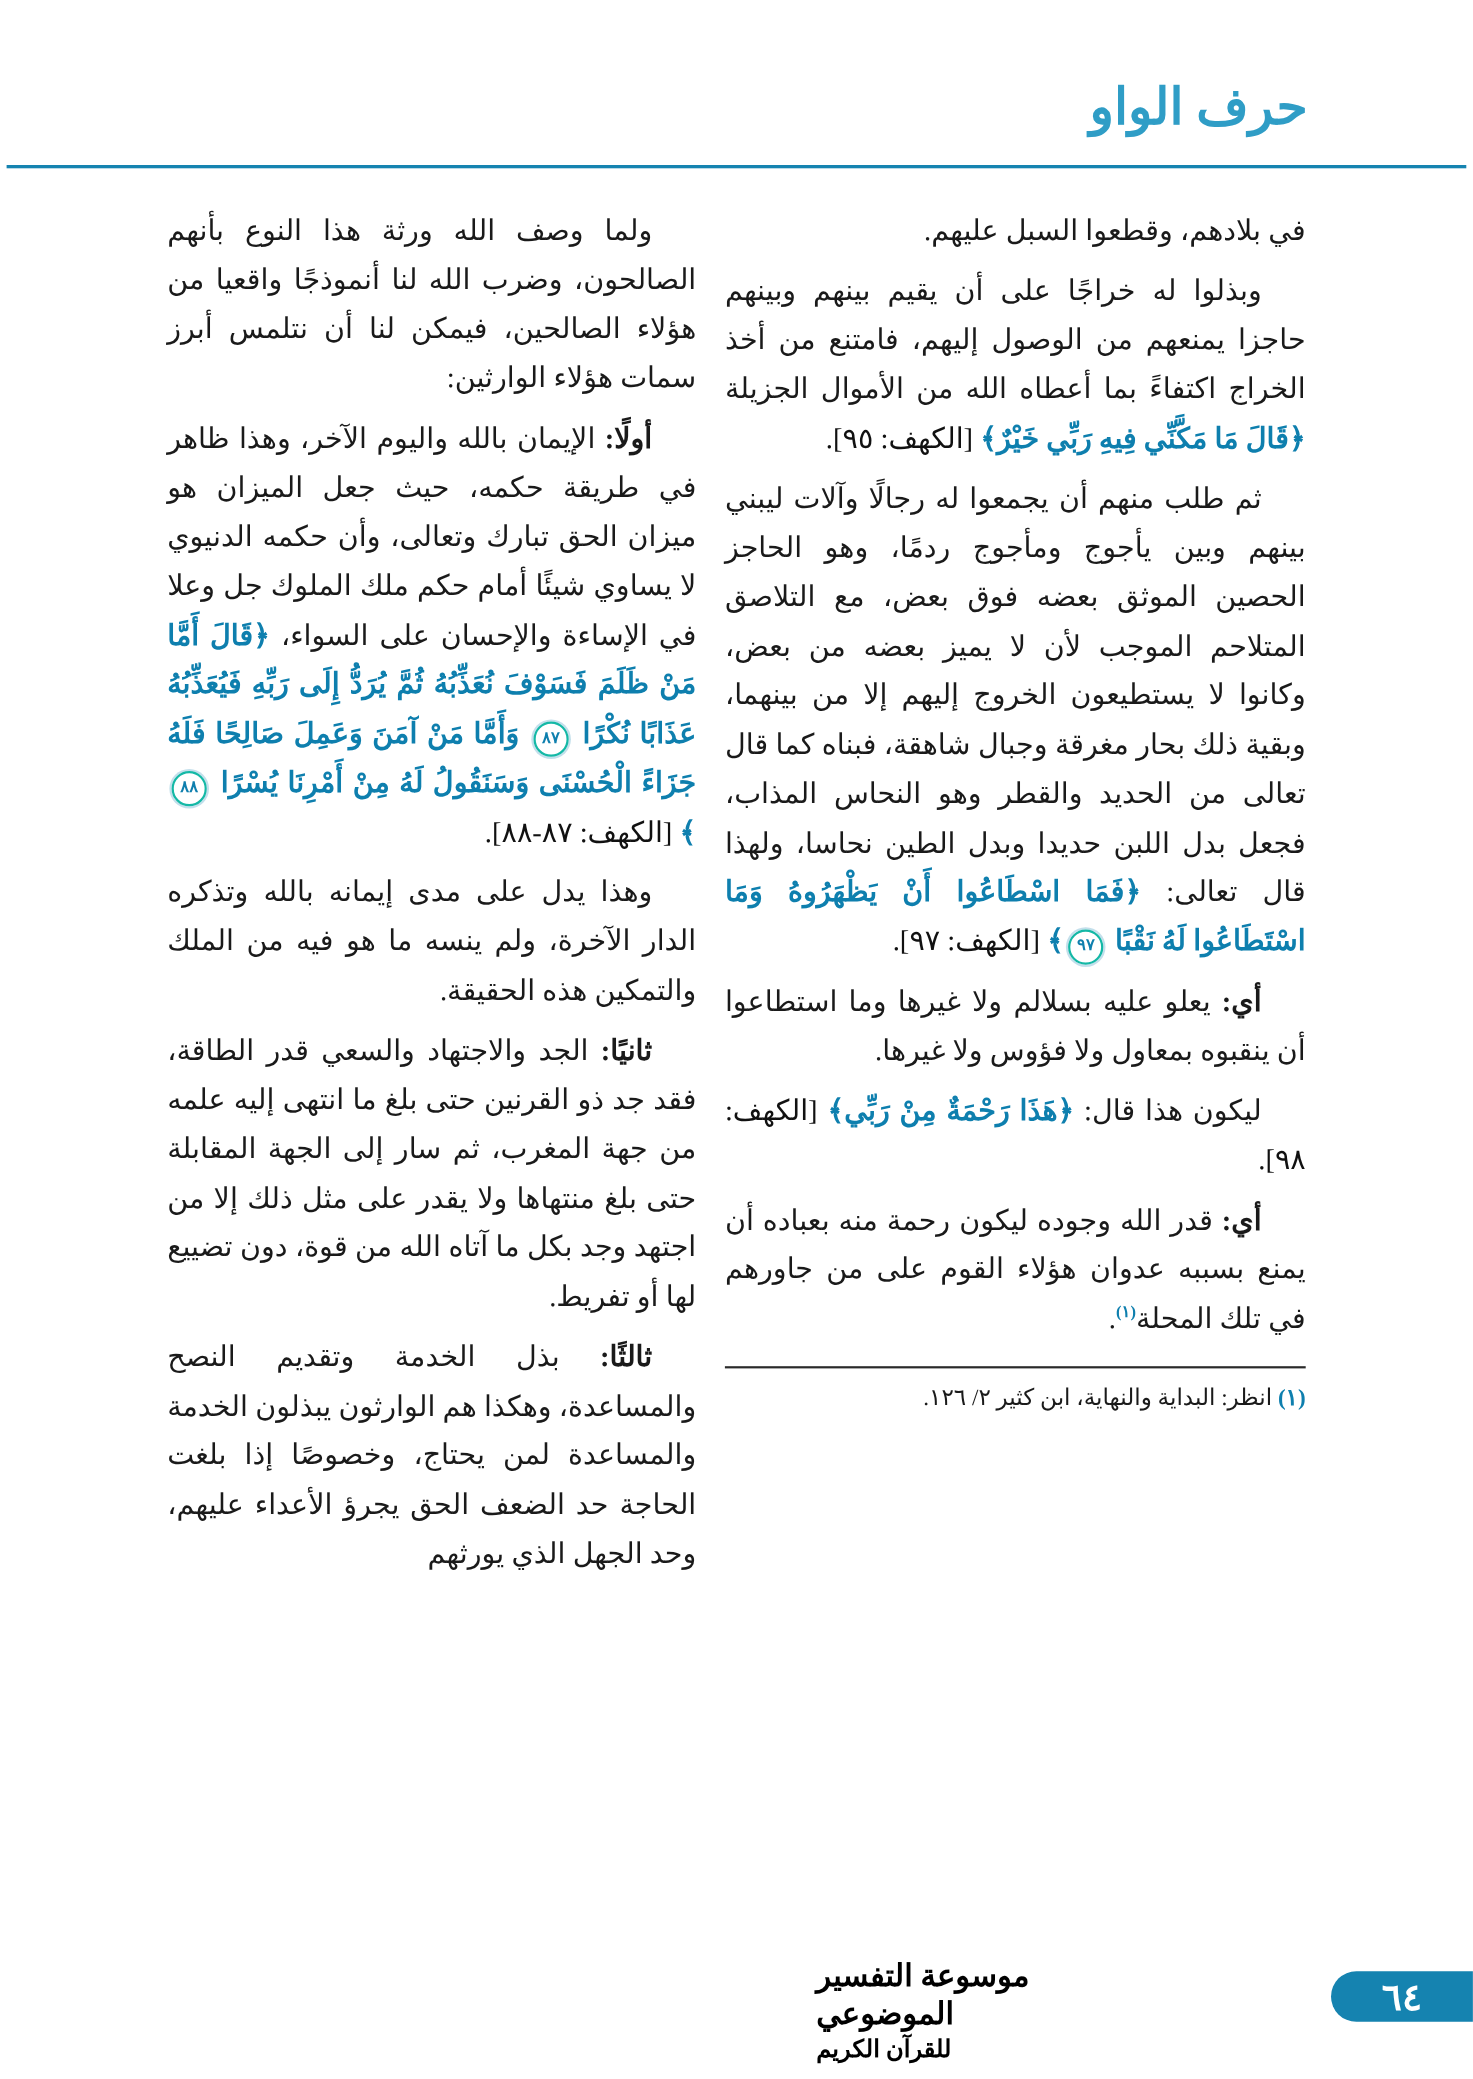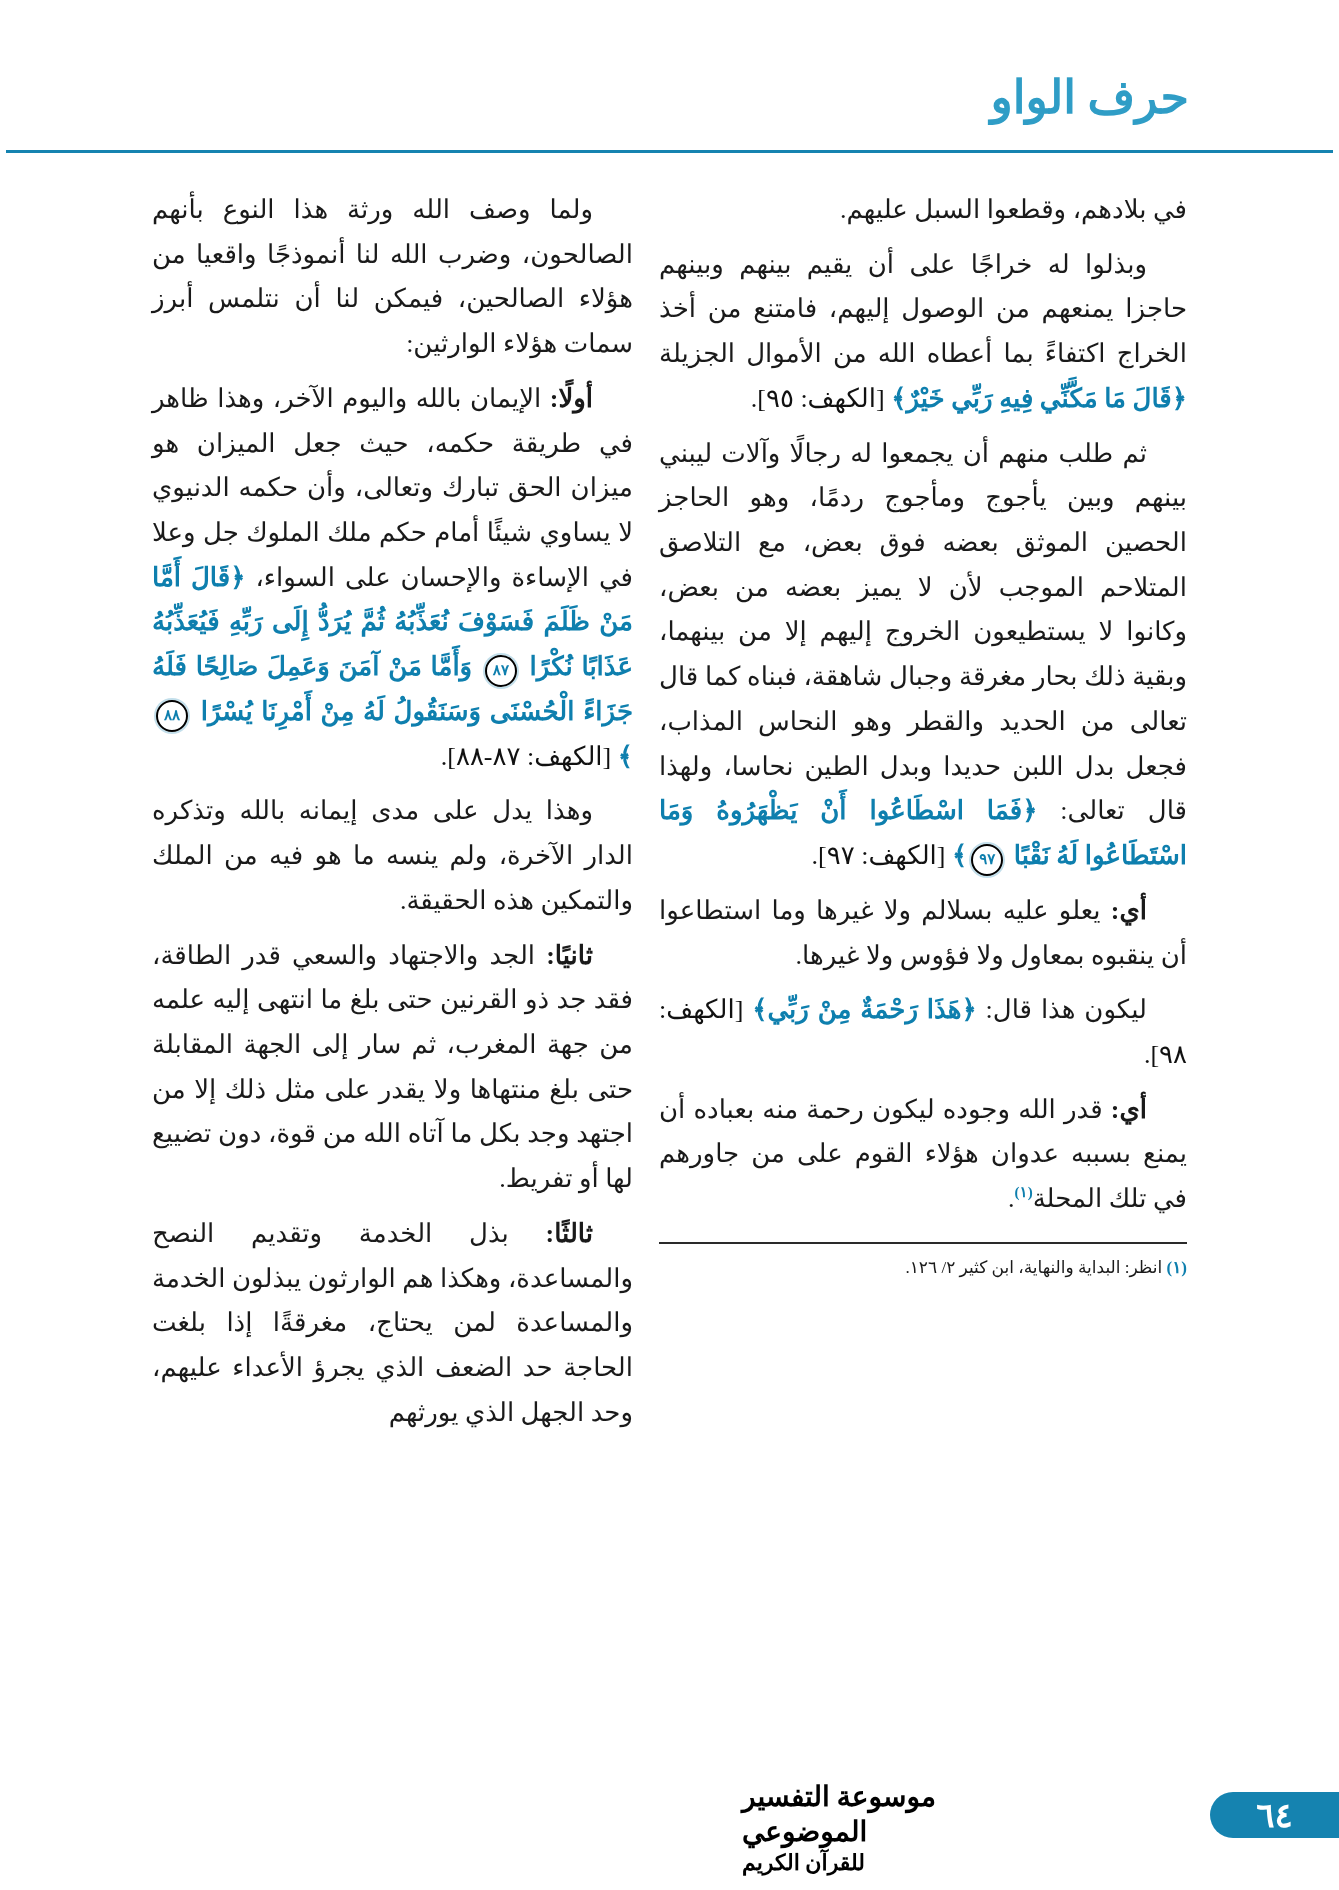--- a/index.html
+++ b/index.html
@@ -35,29 +35,29 @@
     font-size:26px;line-height:1.72;color:#1a1a1a;
     text-indent:40px;
   }
   .para.no-indent{text-indent:0;}
   .seg-bold{font-weight:bold;}
   .seg-quran{color:#0e7fae;font-weight:bold;}
   .seg-ref{color:#111111;}
   .seg-fn{color:#0e7fae;font-size:15px;vertical-align:super;font-weight:bold;}
   .seg-ayah{
     display:inline-block;min-width:28px;height:28px;line-height:26px;
-    text-align:center;border:2px solid #000000;border-radius:50%;
+    text-align:center;border:2px solid #14b8a6;border-radius:50%;
     font-size:15px;color:#0e7fae;margin:0 4px;font-weight:bold;
     box-shadow:0 0 0 2px rgba(14,127,174,.25);
     text-indent:0;
   }
   
   .footnote{
     margin-top:20px;border-top:2px solid #2a2a2a;padding-top:10px;
-    font-size:17px;color:#1a1a1a;line-height:1.6;text-align:right;
+    font-size:21px;color:#1a1a1a;line-height:1.6;text-align:right;
   }
   .footnote .marker{color:#0e7fae;font-weight:bold;}
   
   .publisher-logo{
     position:absolute;bottom:14px;left:742px;width:270px;
     text-align:left;color:#000000;line-height:1.25;
   }
   .publisher-logo .l1{font-size:28px;font-weight:bold;}
   .publisher-logo .l2{font-size:22px;font-weight:bold;letter-spacing:2px;}
   .page-number-pill{
@@ -88,21 +88,21 @@
       <div class="footnote">
         <span class="marker">(١)</span><span> انظر: البداية والنهاية، ابن كثير ٢/ ١٢٦.</span>
       </div>
     </div>
     <div class="col col-left">
       <div class="col-paras">
           <p class="para"><span class="seg-text">ولما وصف الله ورثة هذا النوع بأنهم الصالحون، وضرب الله لنا أنموذجًا واقعيا من هؤلاء الصالحين، فيمكن لنا أن نتلمس أبرز سمات هؤلاء الوارثين:</span></p>
           <p class="para"><span class="seg-bold">أولًا:</span><span class="seg-text"> الإيمان بالله واليوم الآخر، وهذا ظاهر في طريقة حكمه، حيث جعل الميزان هو ميزان الحق تبارك وتعالى، وأن حكمه الدنيوي لا يساوي شيئًا أمام حكم ملك الملوك جل وعلا في الإساءة والإحسان على السواء، </span><span class="seg-quran">﴿قَالَ أَمَّا مَنْ ظَلَمَ فَسَوْفَ نُعَذِّبُهُ ثُمَّ يُرَدُّ إِلَى رَبِّهِ فَيُعَذِّبُهُ عَذَابًا نُكْرًا </span><span class="seg-ayah">٨٧</span><span class="seg-quran"> وَأَمَّا مَنْ آمَنَ وَعَمِلَ صَالِحًا فَلَهُ جَزَاءً الْحُسْنَى وَسَنَقُولُ لَهُ مِنْ أَمْرِنَا يُسْرًا </span><span class="seg-ayah">٨٨</span><span class="seg-quran">﴾</span><span class="seg-ref"> [الكهف: ٨٧-٨٨].</span></p>
           <p class="para"><span class="seg-text">وهذا يدل على مدى إيمانه بالله وتذكره الدار الآخرة، ولم ينسه ما هو فيه من الملك والتمكين هذه الحقيقة.</span></p>
           <p class="para"><span class="seg-bold">ثانيًا:</span><span class="seg-text"> الجد والاجتهاد والسعي قدر الطاقة، فقد جد ذو القرنين حتى بلغ ما انتهى إليه علمه من جهة المغرب، ثم سار إلى الجهة المقابلة حتى بلغ منتهاها ولا يقدر على مثل ذلك إلا من اجتهد وجد بكل ما آتاه الله من قوة، دون تضييع لها أو تفريط.</span></p>
-          <p class="para"><span class="seg-bold">ثالثًا:</span><span class="seg-text"> بذل الخدمة وتقديم النصح والمساعدة، وهكذا هم الوارثون يبذلون الخدمة والمساعدة لمن يحتاج، مغرقةًا إذا بلغت الحاجة حد الضعف الذي يجرؤ الأعداء عليهم، وحد الجهل الذي يورثهم</span></p>
+          <p class="para"><span class="seg-bold">ثالثًا:</span><span class="seg-text"> بذل الخدمة وتقديم النصح والمساعدة، وهكذا هم الوارثون يبذلون الخدمة والمساعدة لمن يحتاج، وخصوصًا إذا بلغت الحاجة حد الضعف الحق يجرؤ الأعداء عليهم، وحد الجهل الذي يورثهم</span></p>
         </div>
     </div>
   </div>
 
   <div class="publisher-logo">
     <div class="l1">موسوعة التفسير الموضوعي</div>
     <div class="l2">للقرآن الكريم</div>
   </div>
 
   <div class="page-number-pill">

